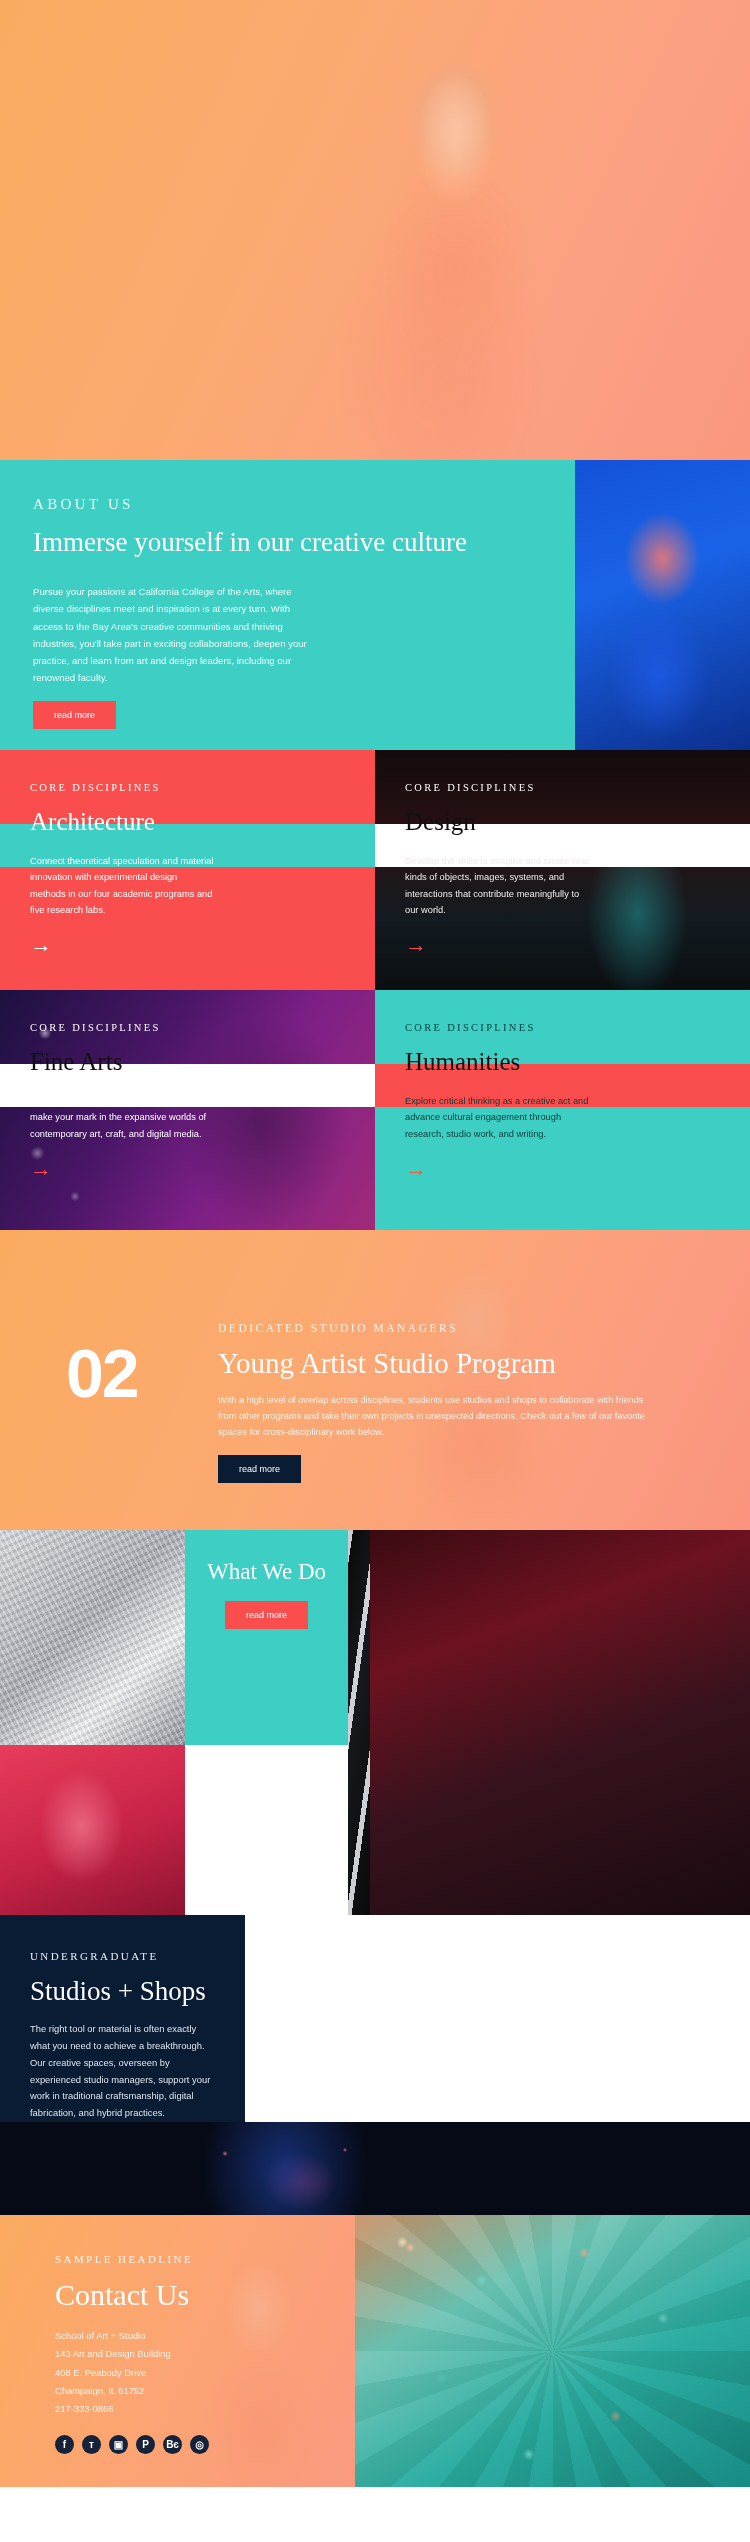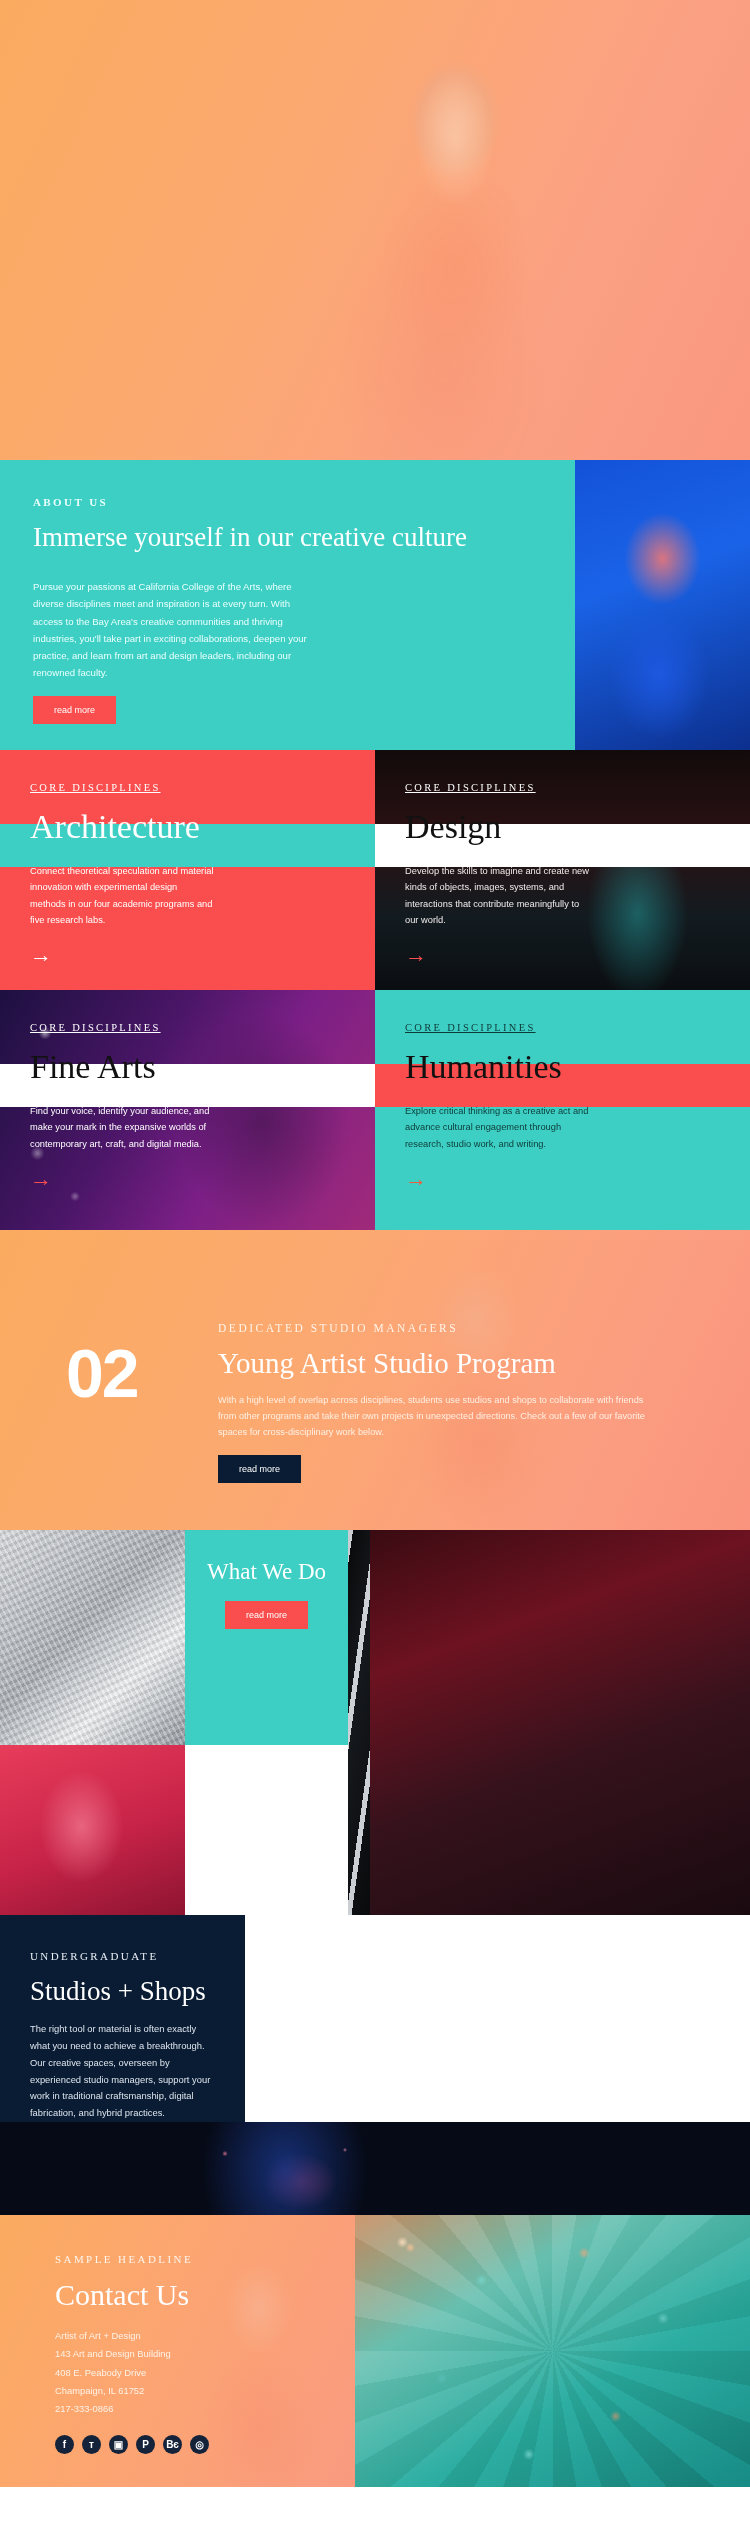--- a/index.html
+++ b/index.html
@@ -33,35 +33,35 @@
   #hero .inner { position:absolute; left:48px; top:248px; width:560px; }
   #hero .eyebrow { color:#fff8f1; font-size:12.5px; }
   #hero h1 { color:#fff; font-size:58px; line-height:1.06; font-weight:400; margin-top:14px; letter-spacing:.2px; }
   #hero p { color:#fff2e6; font-size:11px; line-height:1.72; margin-top:16px; width:330px; }
 
   
   #s01 { height:290px; display:flex; }
   #s01 .num { width:185px; background:#0a1c33; position:relative; }
   #s01 .num span { position:absolute; left:52px; top:95px; color:#fff; font-size:68px; font-weight:700; letter-spacing:-2px; }
   #s01 .body { flex:1; background:#3ecfc4; padding:36px 30px 0 33px; position:relative; }
-  #s01 .eyebrow { color:#eafffd; font-size:11px;font-weight:bold; }
+  #s01 .eyebrow { color:#eafffd; font-size:15px; }
   #s01 h2 { color:#fff; font-size:27px; line-height:1.2; font-weight:400; margin-top:13px; }
   #s01 p { color:#e9fffc; font-size:9.6px; line-height:1.78; margin-top:25px; width:282px; }
   .btn-red { display:inline-block; background:#fa4d4d; color:#fff; font-size:9px; padding:9px 21px; margin-top:15px; }
   .btn-navy { display:inline-block; background:#0a1c33; color:#fff; font-size:9px; padding:9px 21px; margin-top:15px; }
   #s01 .photo { width:175px; background:linear-gradient(160deg,#1352d8 0%,#1a63e8 40%,#0c2f8d 100%); position:relative; }
   #s01 .photo:after{ content:""; position:absolute; inset:0;
     background:radial-gradient(ellipse 56px 68px at 50% 34%, rgba(250,120,110,.85), rgba(20,70,200,0) 68%),
                radial-gradient(ellipse 70px 90px at 48% 74%, rgba(30,90,230,.85), rgba(10,40,140,0) 72%); }
 
   
   .disc-row { display:flex; height:240px; }
   .disc { flex:1; position:relative; padding:32px 28px 0 30px; overflow:hidden; }
-  .disc .eyebrow { font-size:10.5px; position:relative; z-index:3;text-decoration:underline; }
-  .disc h3 { font-size:34px; font-weight:400; display:inline-block; padding:5px 0; position:relative; z-index:3; margin-top:10px;text-align:center; }
+  .disc .eyebrow { font-size:10.5px; position:relative; z-index:3; }
+  .disc h3 { font-size:25px; font-weight:400; display:inline-block; padding:5px 0; position:relative; z-index:3; margin-top:10px;text-align:center; }
   .disc .band { position:absolute; left:0; right:0; height:43px; z-index:1; }
   .disc p { font-size:9.3px; line-height:1.75; margin-top:12px; width:185px; position:relative; z-index:3; }
   .disc .arrow { margin-top:16px; font-size:22px; line-height:1; position:relative; z-index:3; display:inline-block; }
   .bgimg { position:absolute; inset:0; z-index:0; }
 
   #d-arch { background:#fa4d4d; }
   #d-arch .band { top:74px; background:#3ecfc4; }
   #d-arch h3, #d-arch .eyebrow, #d-arch p, #d-arch .arrow { color:#fff; }
 
   #d-design { background:#120a0a; }
@@ -267,21 +267,21 @@
     <div class="num">03</div>
   </div>
 </section>
 
 <footer class="sec" id="foot">
   <div class="left">
     <div class="portrait"></div>
     <div class="eyebrow">SAMPLE HEADLINE</div>
     <h2 class="serif">Contact Us</h2>
     <address>
-      <div>Artist of Art + Design</div>
+      <div>School of Art + Studio</div>
       <div>143 Art and Design Building</div>
       <div>408 E. Peabody Drive</div>
       <div>Champaign, IL 61752</div>
       <div>217-333-0866</div>
     </address>
     <div class="social">
       <i>f</i>
       <i>ᴛ</i>
       <i>▣</i>
       <i>P</i>

